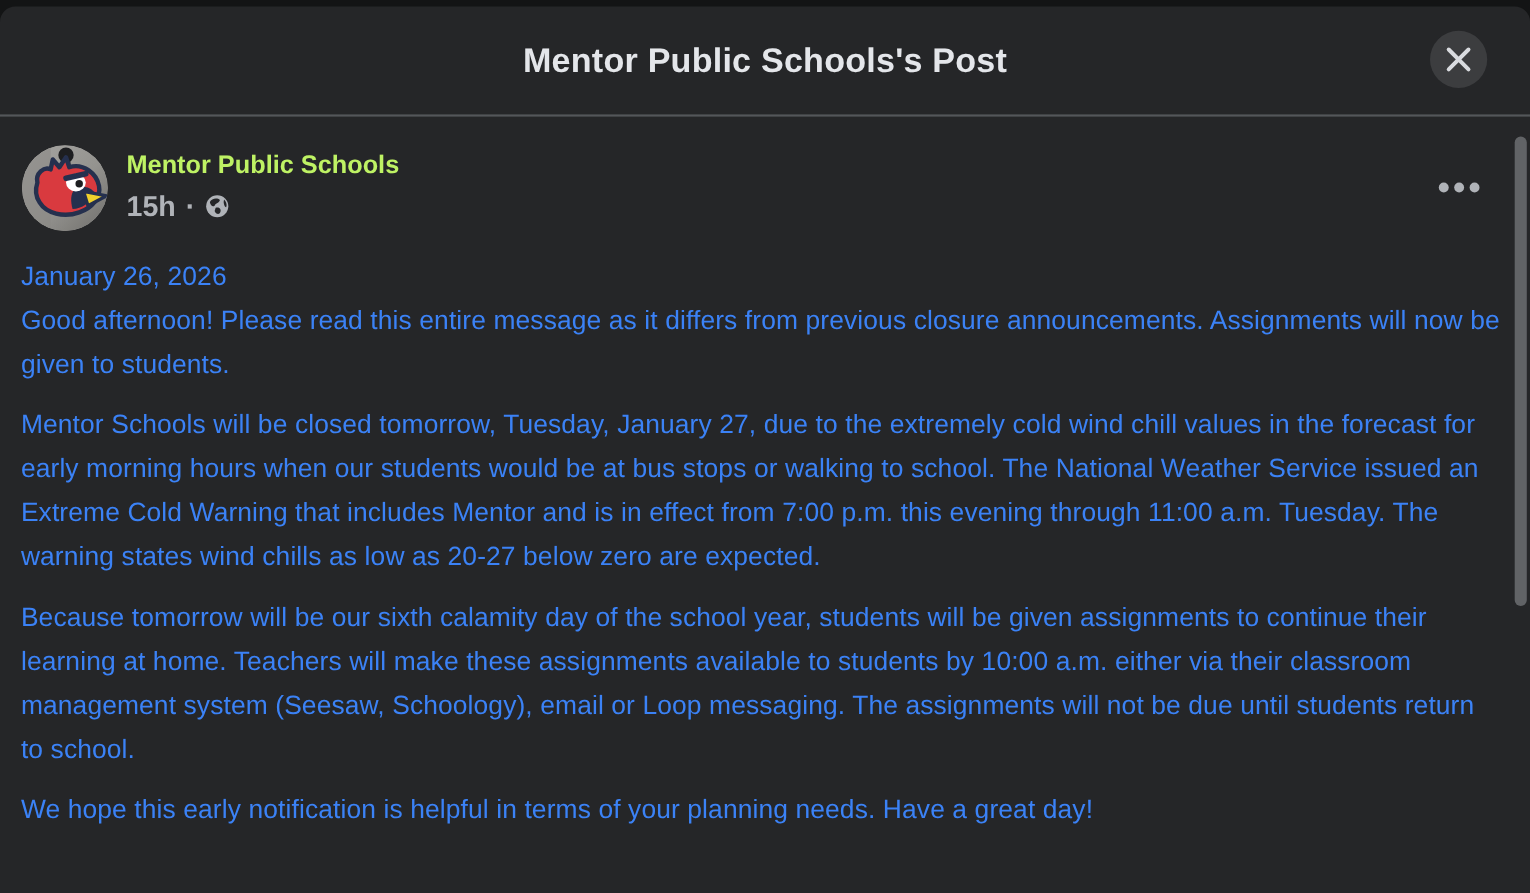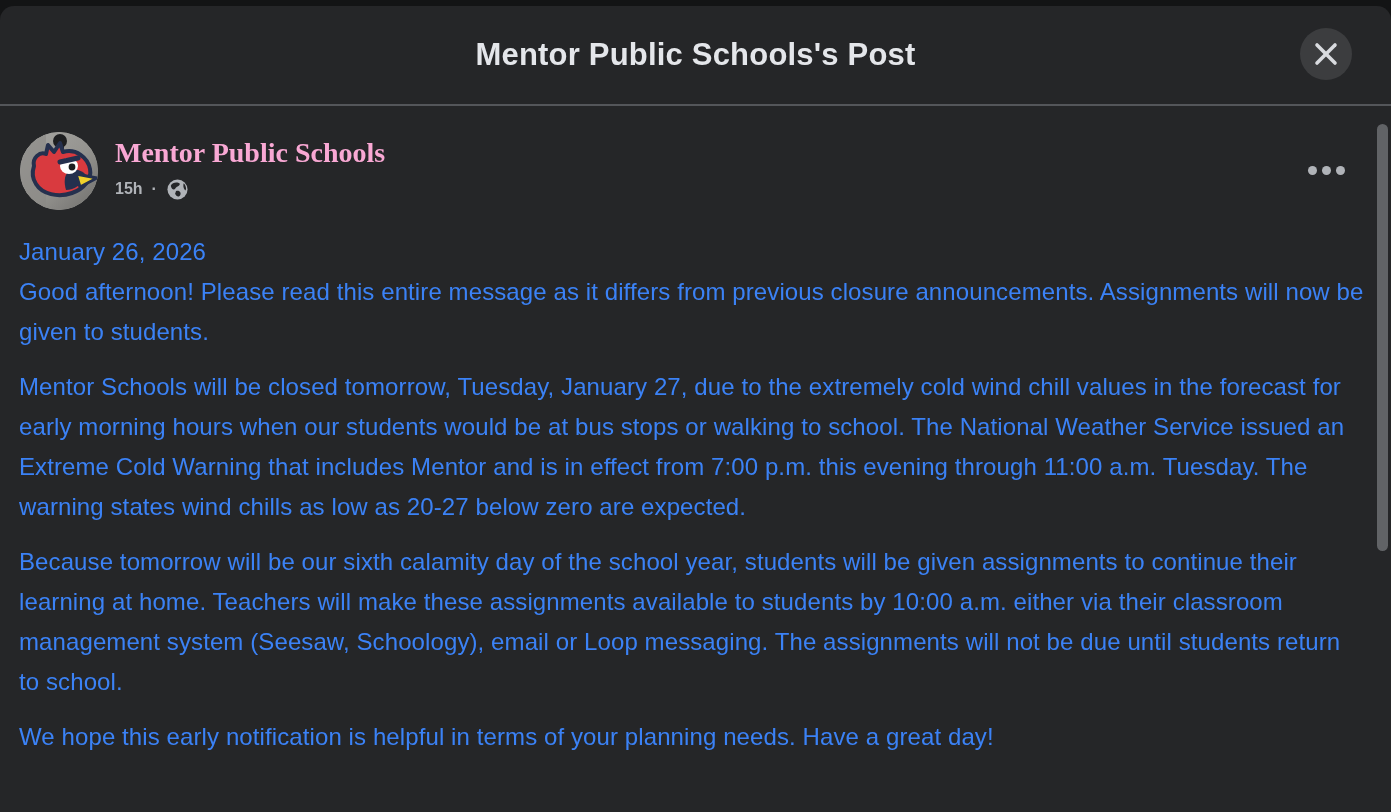--- a/index.html
+++ b/index.html
@@ -63,32 +63,31 @@
     cursor: pointer;
     background: #9a9996;
   }
   .avatar svg { display: block; width: 78px; height: 78px; }
 
   .post-head-info {
     margin-left: 17px;
     padding-top: 4px;
   }
   .author-name {
-    color: #f9a8d4;
-    font-size: 28px;
+    color: #bef264;
+    font-size: 23px;
     font-weight: 700;
     line-height: 1.2;
     cursor: pointer;
-    font-family: Liberation Serif, serif;
   }
   .post-meta {
     margin-top: 8px;
     display: flex; align-items: center;
     color: #b0b3b8;
-    font-size: 16px;
+    font-size: 26px;
     font-weight: 600;
   }
   .post-meta .sep { margin: 0 9px; font-weight: 700; }
   .globe { display: inline-flex; }
 
   .more-button {
     margin-left: auto;
     margin-top: 24px;
     margin-right: 16px;
     background: transparent;

